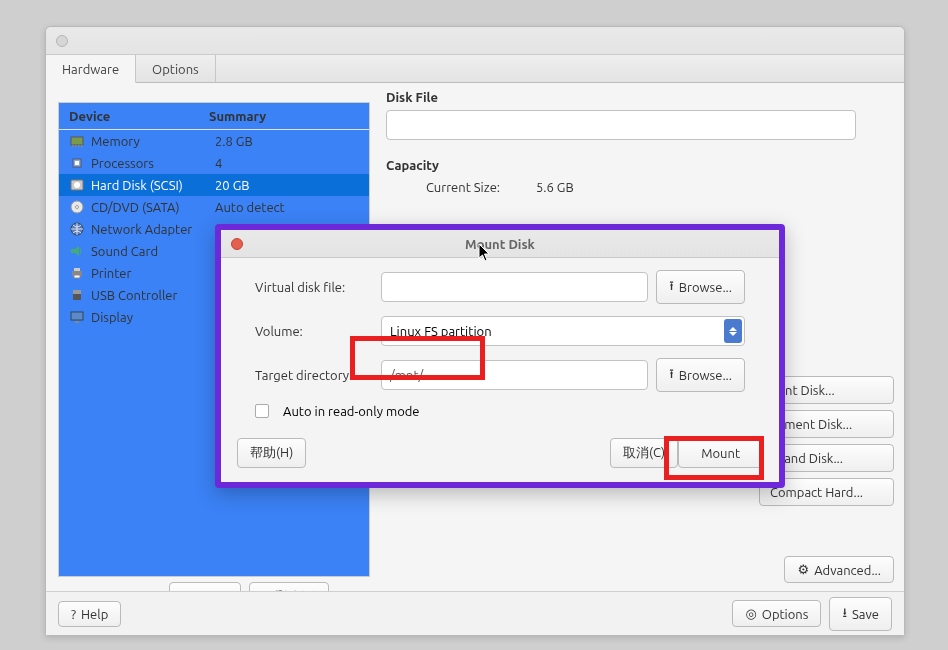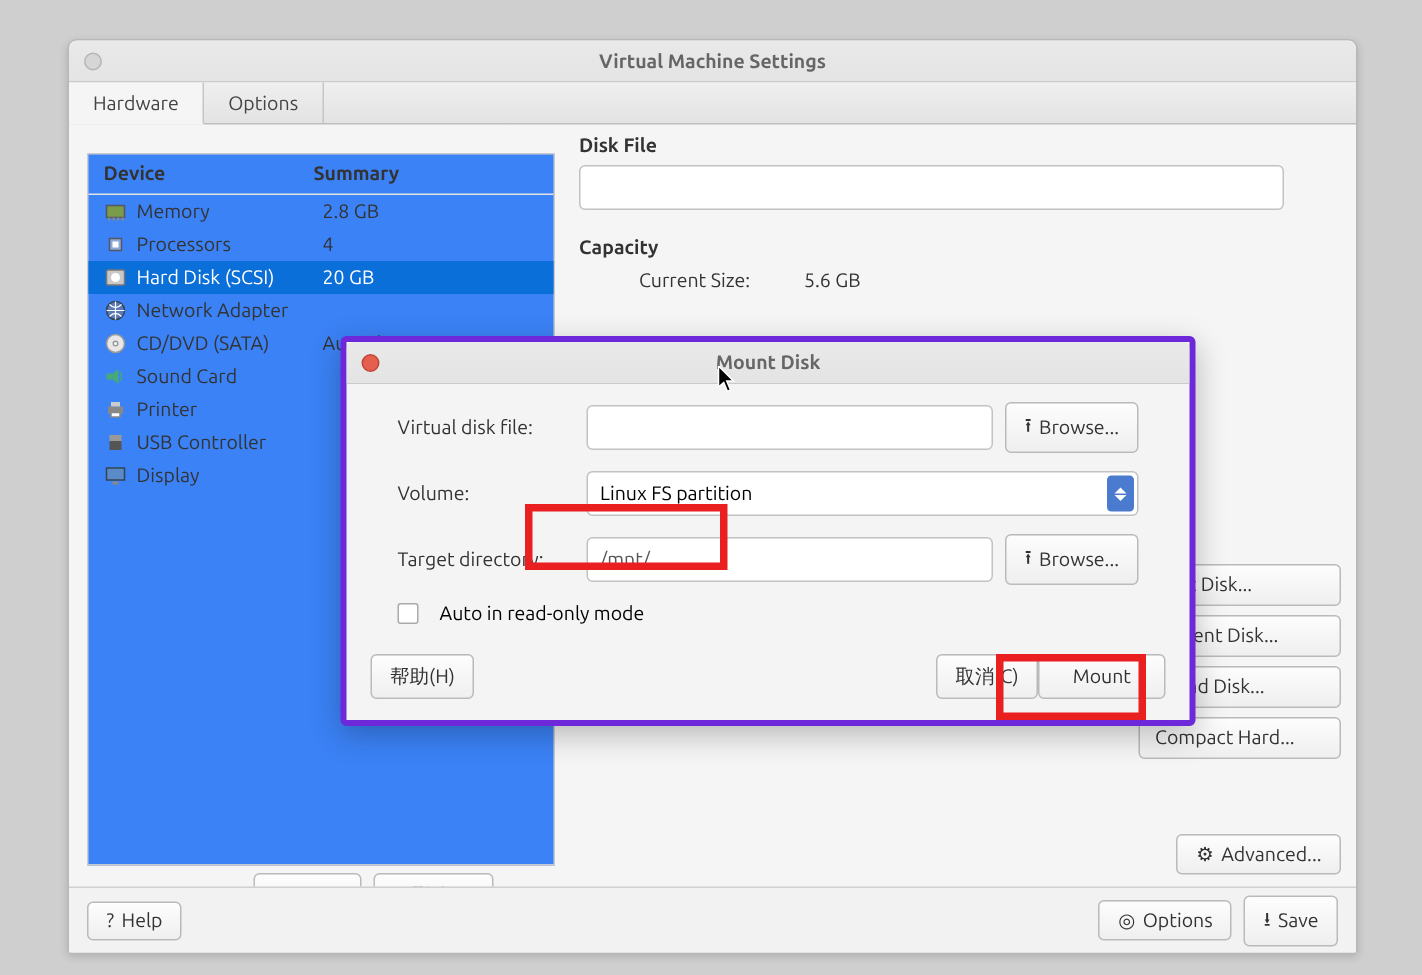--- a/index.html
+++ b/index.html
@@ -32,21 +32,21 @@
 .cap-row { display: flex; padding: 2px 0 2px 40px; color: #333; }
 .cap-lab { width: 110px; }
 
 .disk-btns { position: absolute; right: 0; top: 286px; width: 135px; display: flex; flex-direction: column; gap: 6px; }
 .disk-btns .btn { justify-content: flex-start; width: 135px; padding: 6px 10px; white-space: nowrap; overflow: hidden; }
 
 .footer { position: absolute; bottom: 0; left: 0; right: 0; height: 44px; border-top: 1px solid #d0d0d0; background: #f2f2f2; display: flex; align-items: center; padding: 0 12px; gap: 8px; }
 .footer .spacer { flex: 1; }
 
 
-.dialog { position: absolute; left: 215px; top: 224px; width: 570px; background: #f4f4f4; border: 4px solid #6d28d9; border-radius: 4px; box-shadow: 0 6px 20px rgba(0,0,0,0.25); padding-bottom: 14px; margin-left: 12px; }
+.dialog { position: absolute; left: 215px; top: 224px; width: 570px; background: #f4f4f4; border: 6px solid #6d28d9; border-radius: 4px; box-shadow: 0 6px 20px rgba(0,0,0,0.25); padding-bottom: 14px; }
 .dialog .titlebar { border-radius: 4px 4px 0 0; }
 .dialog .traffic.red { background: #e55f4f; border-color: #c14536; }
 .d-body { padding: 12px 34px 6px; }
 .d-row { display: flex; align-items: center; margin-bottom: 12px; gap: 8px; }
 .d-lab { width: 118px; color: #333; }
 .d-row .input { flex: 1; }
 .select { flex: 1; height: 30px; border: 1px solid #c2c2c2; border-radius: 4px; background: #fff; padding: 0 26px 0 8px; position: relative; display: flex; align-items: center; }
 .select .chev { position: absolute; right: 2px; top: 2px; bottom: 2px; width: 18px; background: #4a7bcf; border-radius: 3px; display: flex; flex-direction: column; align-items: center; justify-content: center; gap: 1px; }
 .select .chev::before, .select .chev::after { content: ""; border-left: 4px solid transparent; border-right: 4px solid transparent; }
 .select .chev::before { border-bottom: 4px solid #fff; }
@@ -62,21 +62,20 @@
 .rb2 { left: 664px; top: 436px; width: 100px; height: 44px; }
 
 .ic svg { width: 14px; height: 14px; }
 </style>
 </head>
 <body>
 
 <div class="window">
   <div class="titlebar">
     <div class="traffic"></div>
-    <div class="titlebar-title">Virtual Machine Settings</div>
   </div>
   <div class="tabs">
     <div class="tab active">Hardware</div>
     <div class="tab">Options</div>
   </div>
 
   <div class="body">
     <div class="panel">
       <div class="panel-head">
         <div class="col-dev">Device</div>
@@ -112,36 +111,36 @@
                 <rect x="1" y="2" width="12" height="10" rx="1" fill="#c9c9c9" stroke="#777"></rect>
                 <circle cx="7" cy="7" r="3" fill="#fff"></circle>
               </svg>
             </span>
             <span class="col-dev" style="width:124px">Hard Disk (SCSI)</span>
             <span>20 GB</span>
           </div>
           <div class="row">
             <span class="ic">
               <svg viewBox="0 0 14 14">
+                <circle cx="7" cy="7" r="6" fill="#e8e8e8" stroke="#999"></circle>
+                <circle cx="7" cy="7" r="1.5" fill="#fff" stroke="#999"></circle>
+              </svg>
+            </span>
+            <span class="col-dev" style="width:124px">CD/DVD (SATA)</span>
+            <span>Auto detect</span>
+          </div>
+          <div class="row">
+            <span class="ic">
+              <svg viewBox="0 0 14 14">
                 <circle cx="7" cy="7" r="6" fill="#5a7ab8" stroke="#345"></circle>
                 <path d="M1 7 H13 M7 1 V13 M3 3 Q7 7 11 3 M3 11 Q7 7 11 11" stroke="#fff" fill="none" stroke-width="0.8"></path>
               </svg>
             </span>
             <span class="col-dev" style="width:124px">Network Adapter</span>
             <span></span>
-          </div>
-          <div class="row">
-            <span class="ic">
-              <svg viewBox="0 0 14 14">
-                <circle cx="7" cy="7" r="6" fill="#e8e8e8" stroke="#999"></circle>
-                <circle cx="7" cy="7" r="1.5" fill="#fff" stroke="#999"></circle>
-              </svg>
-            </span>
-            <span class="col-dev" style="width:124px">CD/DVD (SATA)</span>
-            <span>Auto detect</span>
           </div>
           <div class="row">
             <span class="ic">
               <svg viewBox="0 0 14 14">
                 <rect x="1" y="5" width="4" height="4" fill="#4a7"></rect>
                 <path d="M5 5 L9 2 L9 12 L5 9 Z" fill="#4a7"></path>
                 <path d="M10 4 Q12 7 10 10" stroke="#4a7" fill="none"></path>
               </svg>
             </span>
             <span class="col-dev" style="width:124px">Sound Card</span>

